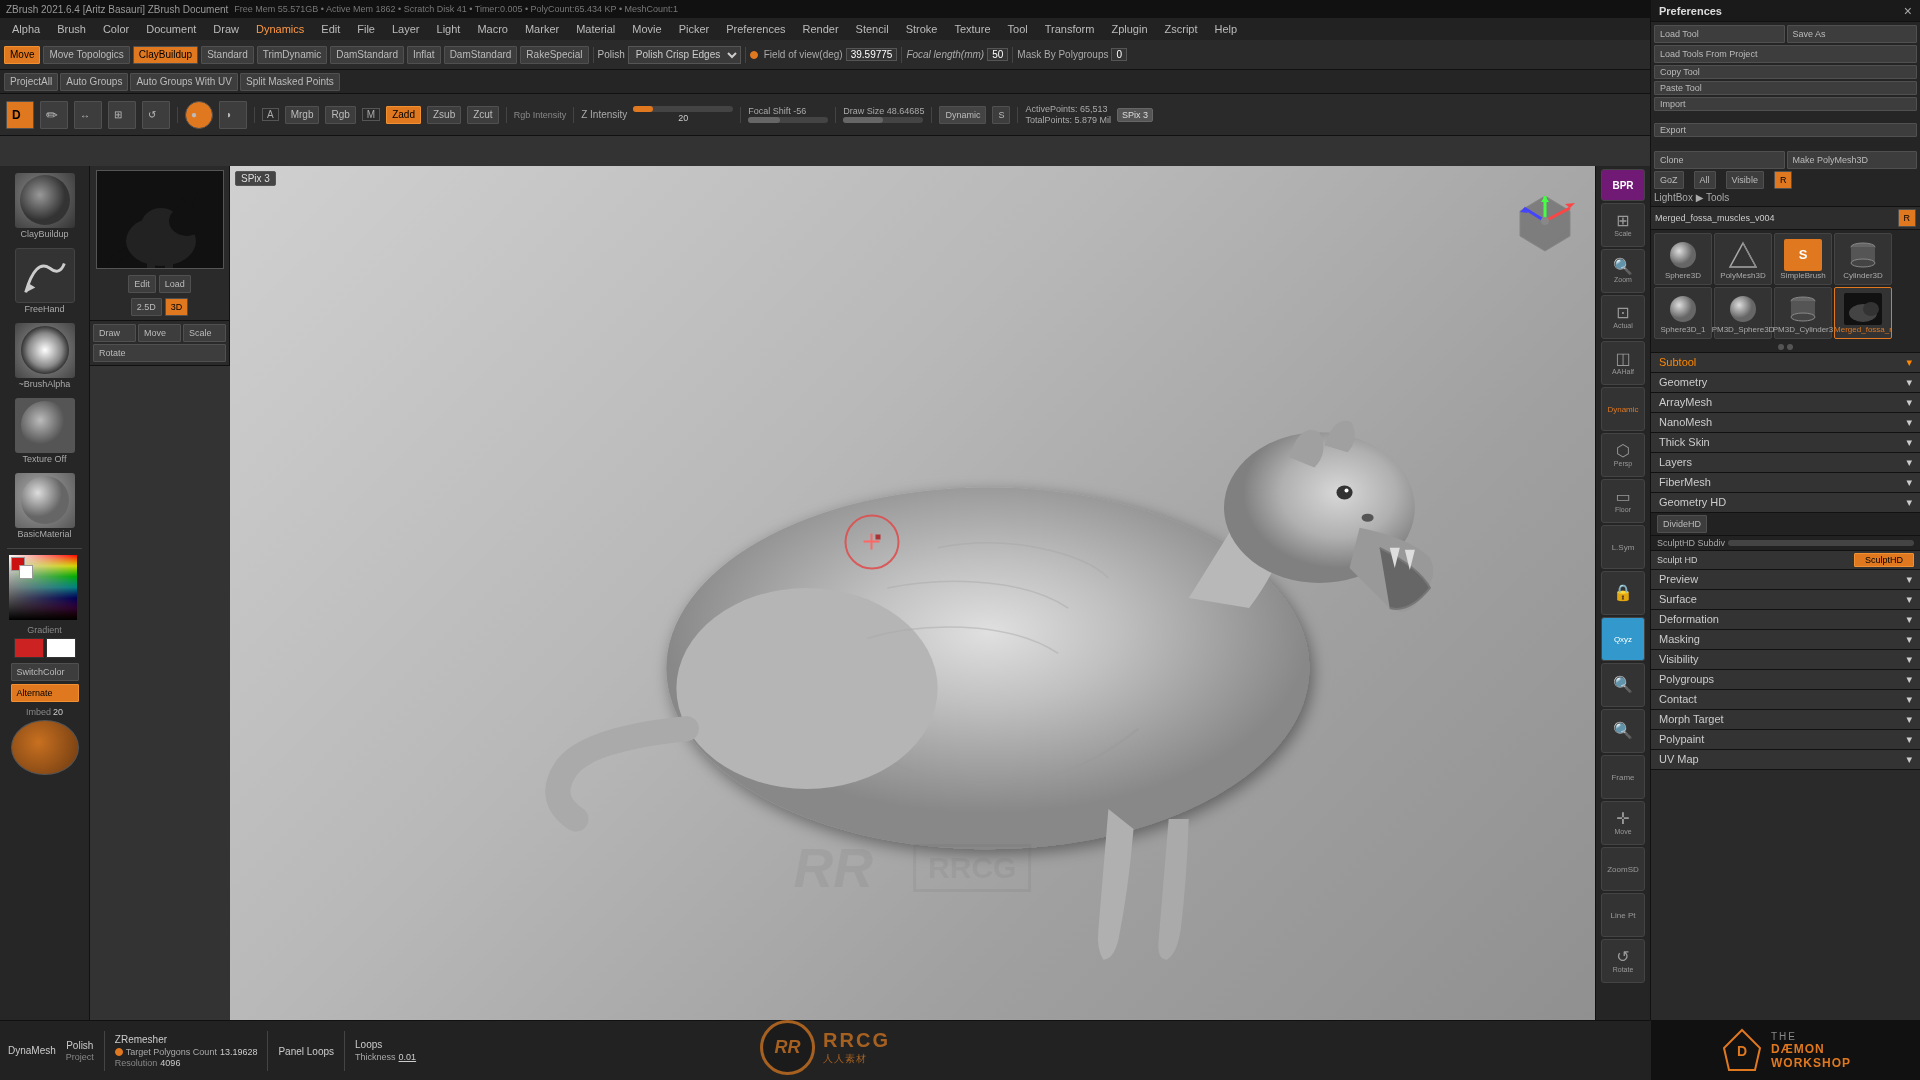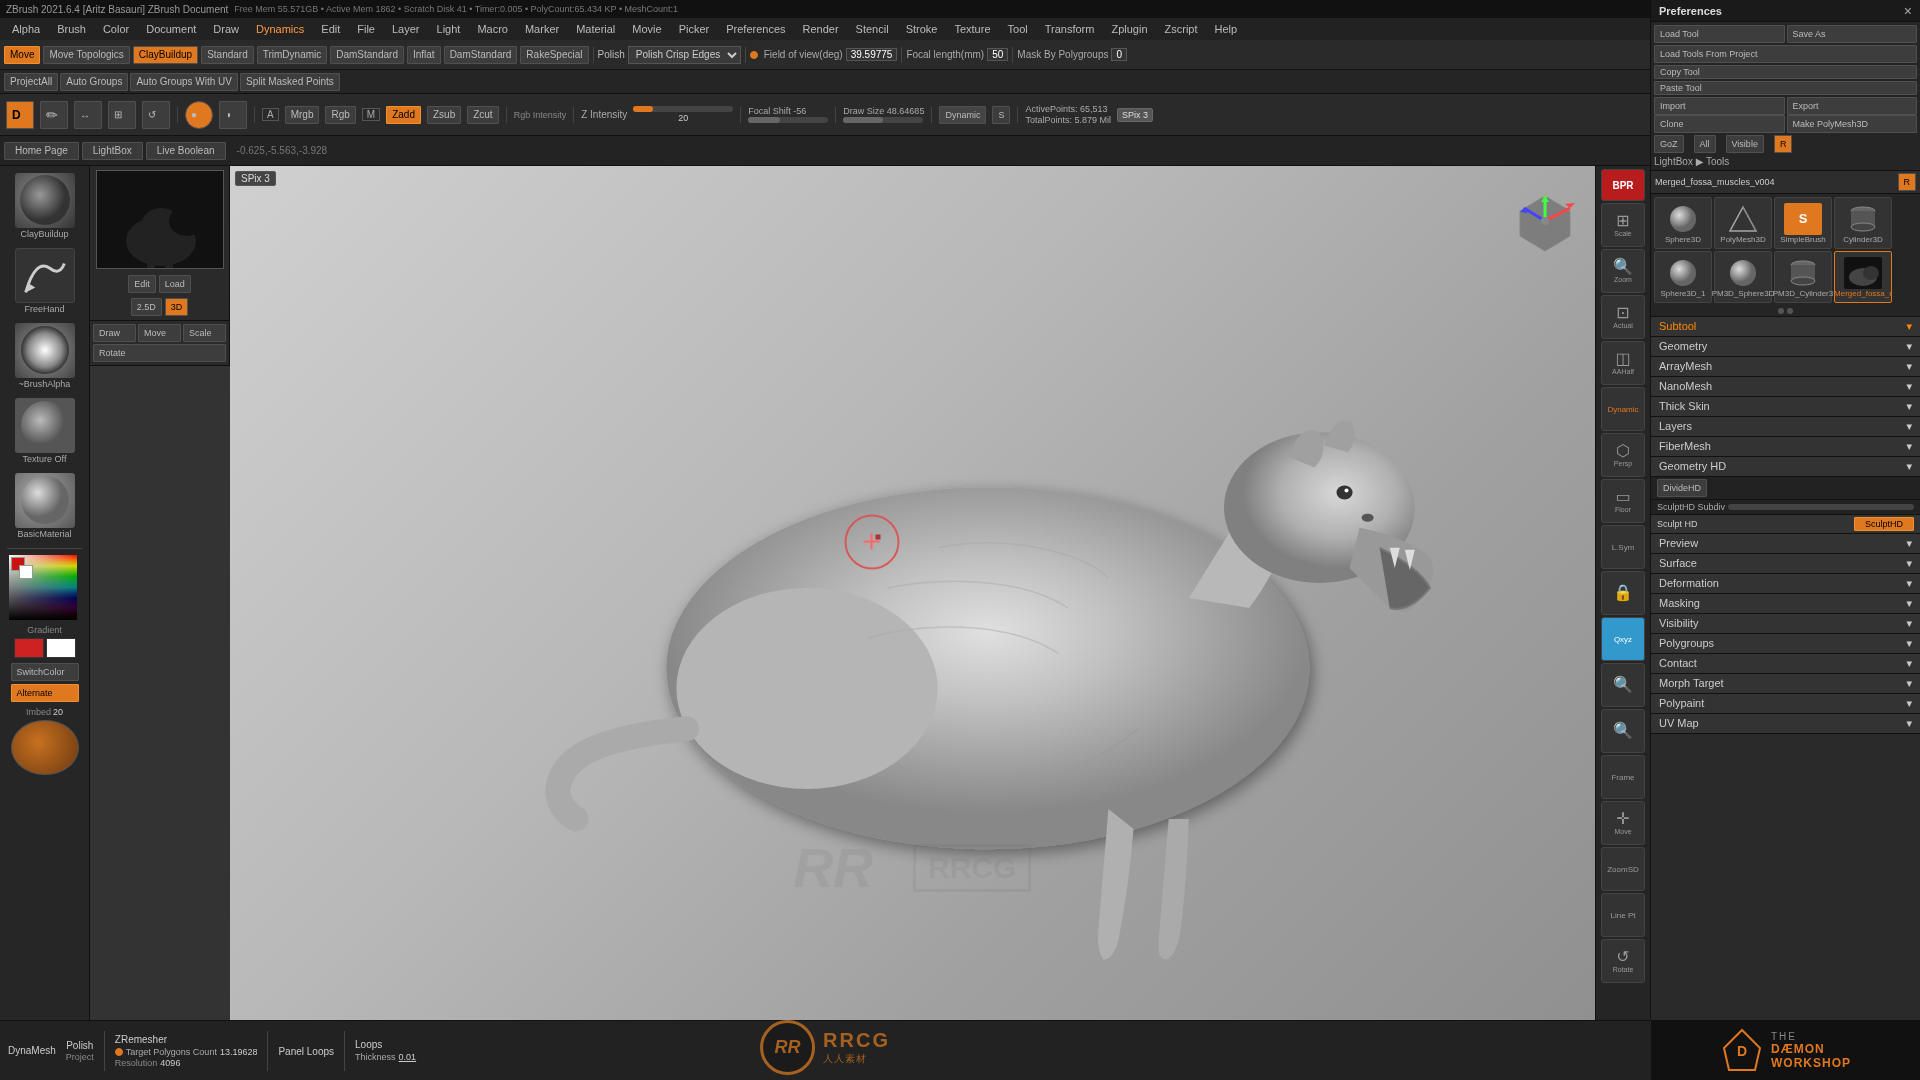--- a/index.html
+++ b/index.html
@@ -135,21 +135,21 @@
     <div class="sep"></div>
     <span style="color:#bbb; font-size:10px;">Polish</span>
     <select style="background:#3a3a3a; border:1px solid #555; color:#ccc; font-size:10px; height:18px; padding:0 3px;">
       <option>Polish Crisp Edges</option>
     </select>
     <div class="sep"></div>
     <span class="radio-dot"></span>
     <span style="color:#aaa; font-size:10px;">Field of view(deg)</span>
     <span style="background:#333; border:1px solid #555; color:#fff; font-size:10px; padding:0 4px; cursor:pointer;">39.59775</span>
     <div class="sep"></div>
-    <span style="color:#aaa; font-size:10px;">Focal length(mm)</span>
+    <span style="color:#aaa; font-size:10px;font-style:italic;">Focal length(mm)</span>
     <span style="background:#333; border:1px solid #555; color:#fff; font-size:10px; padding:0 4px; cursor:pointer;">50</span>
     <div class="sep"></div>
     <span style="color:#aaa; font-size:10px;">Mask By Polygroups</span>
     <span style="background:#333; border:1px solid #555; color:#fff; font-size:10px; padding:0 4px; cursor:pointer;">0</span>
   </div>
 
   <div id="t2">
     <button class="t-btn">ProjectAll</button>
     <button class="t-btn">Auto Groups</button>
     <button class="t-btn">Auto Groups With UV</button>
@@ -208,27 +208,20 @@
     <div class="sep"></div>
 
     <div style="display:flex; flex-direction:column; font-size:9px; color:#aaa; gap:1px;">
       <span>ActivePoints: 65,513</span>
       <span>TotalPoints: 5.879 Mil</span>
     </div>
 
     <span class="spix-badge">SPix <span>3</span></span>
   </div>
 
-  <div id="nav-tabs" style="position:absolute; top:136px; left:0; right:270px; height:30px; background:#232323; display:flex; align-items:center; padding:0 4px; gap:3px; border-bottom:1px solid #111;">
-    <button class="t-btn" style="background:#3a3a3a; padding:2px 10px;">Home Page</button>
-    <button class="t-btn" style="background:#3a3a3a; padding:2px 10px;">LightBox</button>
-    <button class="t-btn" style="background:#3a3a3a; padding:2px 10px;">Live Boolean</button>
-
-    <span style="color:#777; font-size:10px; margin-left:8px;">-0.625,-5.563,-3.928</span>
-  </div>
 
   <div id="lp">
 
     <div class="brush-item">
       <div class="brush-icon clay">
         <svg viewBox="0 0 60 55" width="60" height="55">
           <defs>
               <radialGradient id="cg" cx="40%" cy="40%">
                 <stop offset="0%" stop-color="#999"></stop>
                 <stop offset="100%" stop-color="#333"></stop>
@@ -445,21 +438,21 @@
         <polygon points="14,22 10,26 18,27" fill="#4444ff"></polygon>
 
         <circle cx="35" cy="35" r="4" fill="#888"></circle>
       </svg>
     </div>
 
     <div style="position:absolute; top:5px; left:5px; background:#444; color:#ddd; font-size:10px; padding:1px 5px; border-radius:2px; border:1px solid #555;">SPix 3</div>
   </div>
 
   <div id="rib">
-    <div class="icon-btn" style="background:#b91c1c; width:44px; height:32px;">
+    <div class="icon-btn" style="background:#701a75; width:44px; height:32px;">
       <span style="font-size:10px; font-weight:bold; color:#fff;">BPR</span>
     </div>
     <div class="icon-btn">
       <span class="icon-shape">⊞</span>
       <span style="font-size:7px;">Scale</span>
     </div>
     <div class="icon-btn">
       <span class="icon-shape">🔍</span>
       <span style="font-size:7px;">Zoom</span>
     </div>
@@ -528,21 +521,21 @@
         <button class="t-btn" style="flex:1; font-size:9px;">Load Tool</button>
         <button class="t-btn" style="flex:1; font-size:9px;">Save As</button>
       </div>
       <div style="display:flex; gap:2px; margin-bottom:2px;">
         <button class="t-btn" style="flex:1; font-size:9px;">Load Tools From Project</button>
       </div>
       <div style="display:flex; gap:2px; margin-bottom:2px;flex-direction:column;">
         <button class="t-btn" style="flex:1; font-size:9px;">Copy Tool</button>
         <button class="t-btn" style="flex:1; font-size:9px;">Paste Tool</button>
       </div>
-      <div style="display:flex; gap:2px; margin-bottom:0;">
+      <div style="display:flex; gap:12px; margin-bottom:14px;flex-direction:column;">
         <button class="t-btn" style="flex:1; font-size:9px;">Import</button>
         <button class="t-btn" style="flex:1; font-size:9px;">Export</button>
       </div>
       <div style="display:flex; gap:2px; margin-bottom:2px;">
         <button class="t-btn" style="flex:1; font-size:9px;">Clone</button>
         <button class="t-btn" style="flex:1; font-size:9px;">Make PolyMesh3D</button>
       </div>
       <div style="display:flex; gap:10px; align-items:center;">
         <button class="t-btn" style="font-size:9px;">GoZ</button>
         <button class="t-btn" style="font-size:9px;">All</button>

